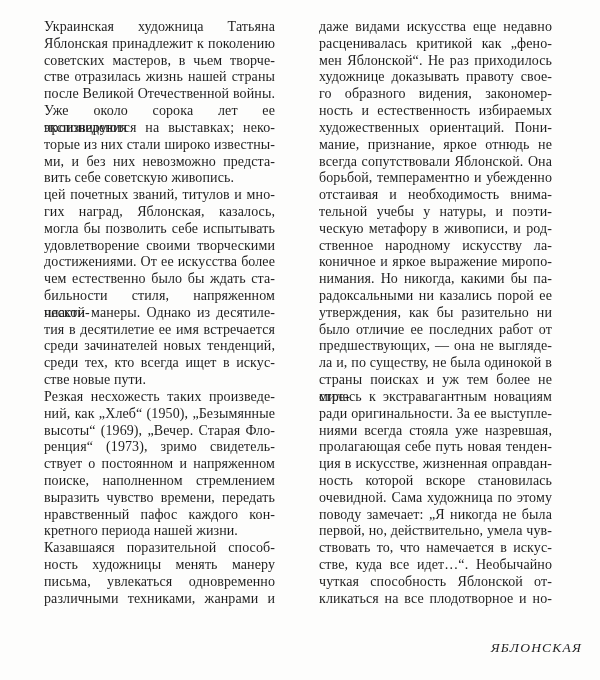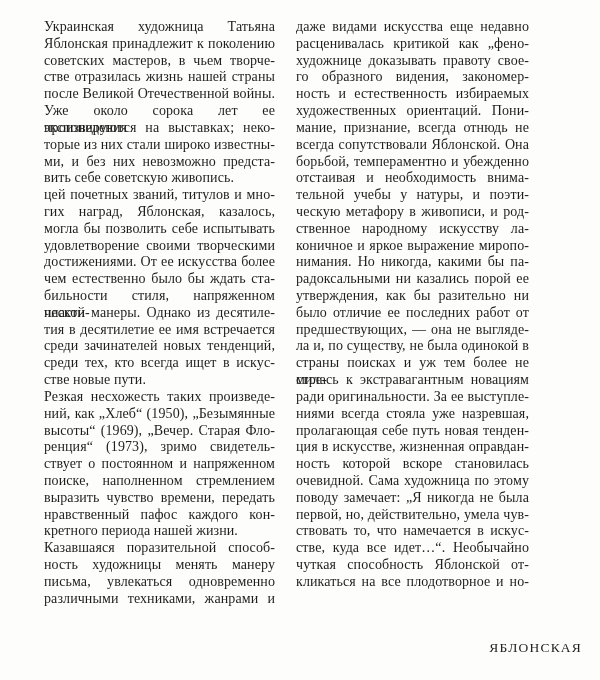--- a/index.html
+++ b/index.html
@@ -18,38 +18,39 @@
     position: relative;
     width: 600px;
     height: 552px;
     margin-left: 12px;
   }
   .col {
     position: absolute;
     top: 19px;
   }
   .col-left  { left: 32px;  width: 231px; }
-  .col-right { left: 284px; width: 233px; }
+  .col-right { left: 307px; width: 233px; }
   .line {
     font-size: 14px;
     line-height: 16.82px;
     height: 16.82px;
     text-align: justify;
     text-align-last: justify;
     white-space: normal;
     overflow: visible;
     letter-spacing: 0.1px;
   }
   .line.para-end {
     text-align-last: left;
   }
   .running-title {
     position: absolute;
     top: 640px;
     right: 30px;
+    font-style: italic;
     font-size: 13.5px;
     line-height: 16px;
     letter-spacing: 1.2px;
     color: #1e1e1e;
   }
 </style>
 </head>
 <body>
 
 <div class="page">
@@ -86,25 +87,26 @@
       <div class="line">нравственный пафос каждого кон-</div>
       <div class="line para-end">кретного периода нашей жизни.</div>
       <div class="line">Казавшаяся поразительной способ-</div>
       <div class="line">ность художницы менять манеру</div>
       <div class="line">письма, увлекаться одновременно</div>
       <div class="line">различными техниками, жанрами и</div>
     </section>
   <section class="col col-right">
       <div class="line">даже видами искусства еще недавно</div>
       <div class="line">расценивалась критикой как „фено-</div>
+      <div class="line">мен Яблонской“. Не раз приходилось</div>
       <div class="line">художнице доказывать правоту свое-</div>
       <div class="line">го образного видения, закономер-</div>
       <div class="line">ность и естественность избираемых</div>
       <div class="line">художественных ориентаций. Пони-</div>
-      <div class="line">мание, признание, всегда отнюдь не</div>
+      <div class="line">мание, признание, яркое отнюдь не</div>
       <div class="line">всегда сопутствовали Яблонской. Она</div>
       <div class="line">борьбой, темпераментно и убежденно</div>
       <div class="line">отстаивая и необходимость внима-</div>
       <div class="line">тельной учебы у натуры, и поэти-</div>
       <div class="line">ческую метафору в живописи, и род-</div>
       <div class="line">ственное народному искусству ла-</div>
       <div class="line">коничное и яркое выражение миропо-</div>
       <div class="line">нимания. Но никогда, какими бы па-</div>
       <div class="line">радоксальными ни казались порой ее</div>
       <div class="line">утверждения, как бы разительно ни</div>

